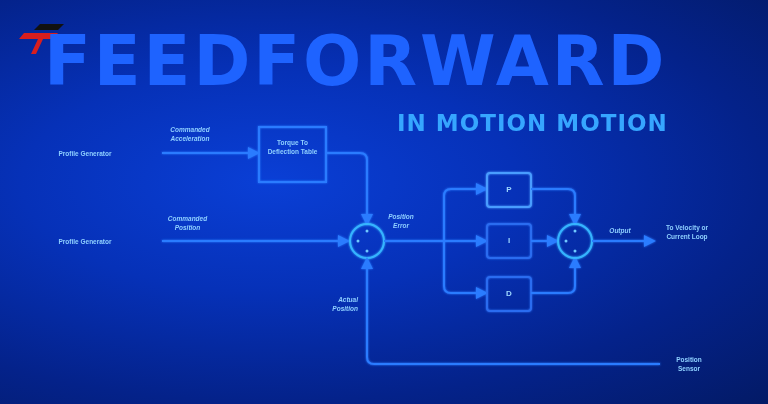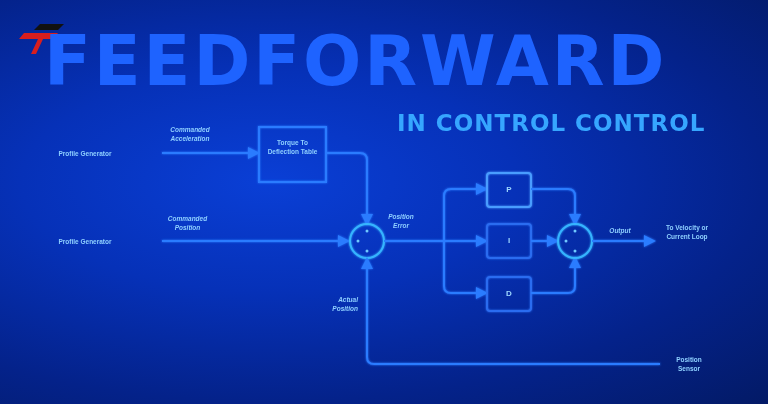--- a/index.html
+++ b/index.html
@@ -38,21 +38,21 @@
 </style>
 </head>
 <body>
 
 <svg class="logo" viewBox="0 0 48 34">
   <polygon points="22,2 46,2 40,8 16,8" fill="#111111"></polygon>
   <polygon points="6,11 40,11 35,17 25,17 18,32 13,32 20,17 1,17" fill="#d81e1e"></polygon>
 </svg>
 
 <div class="title">FEEDFORWARD</div>
-<div class="subtitle">IN CONTROL CONTROL</div>
+<div class="subtitle">IN MOTION MOTION</div>
 
 <svg class="diagram" width="768" height="404" viewBox="0 0 768 404">
   <defs>
     <filter id="glow" x="-20%" y="-20%" width="140%" height="140%">
       <feGaussianBlur stdDeviation="1.2" result="b"></feGaussianBlur>
       <feMerge>
           <feMergeNode in="b"></feMergeNode>
           <feMergeNode in="SourceGraphic"></feMergeNode>
         </feMerge>
     </filter>

